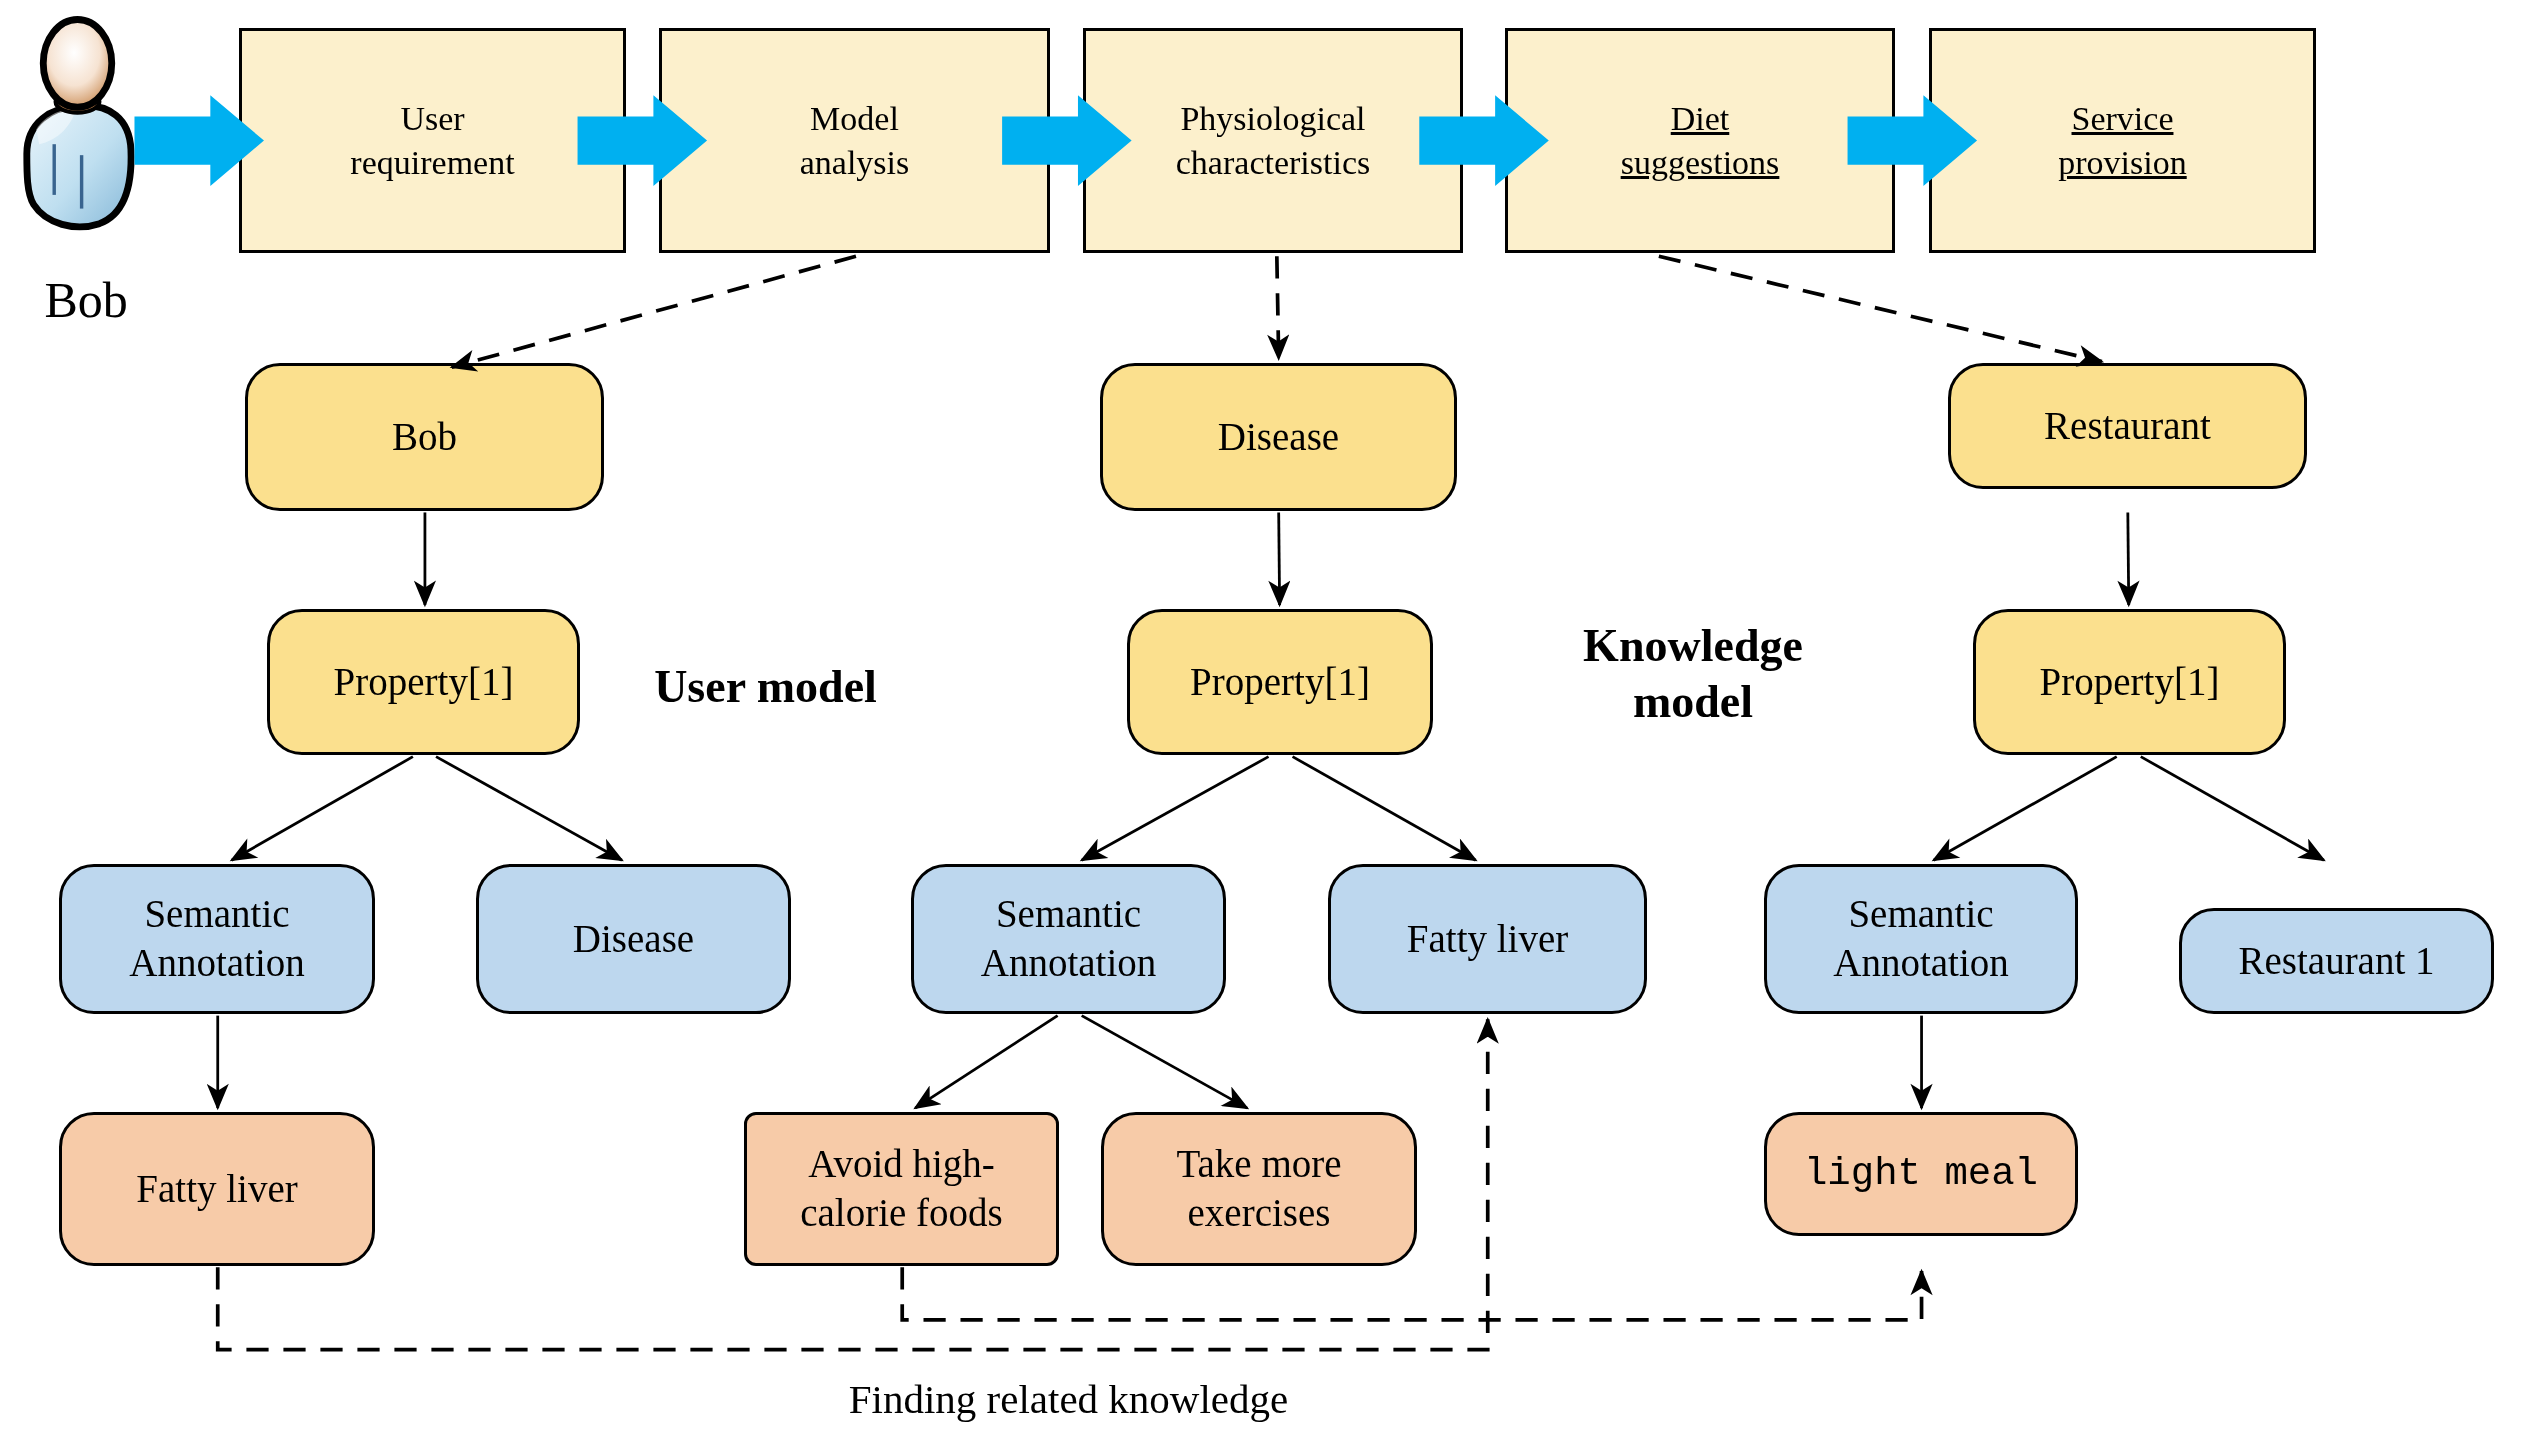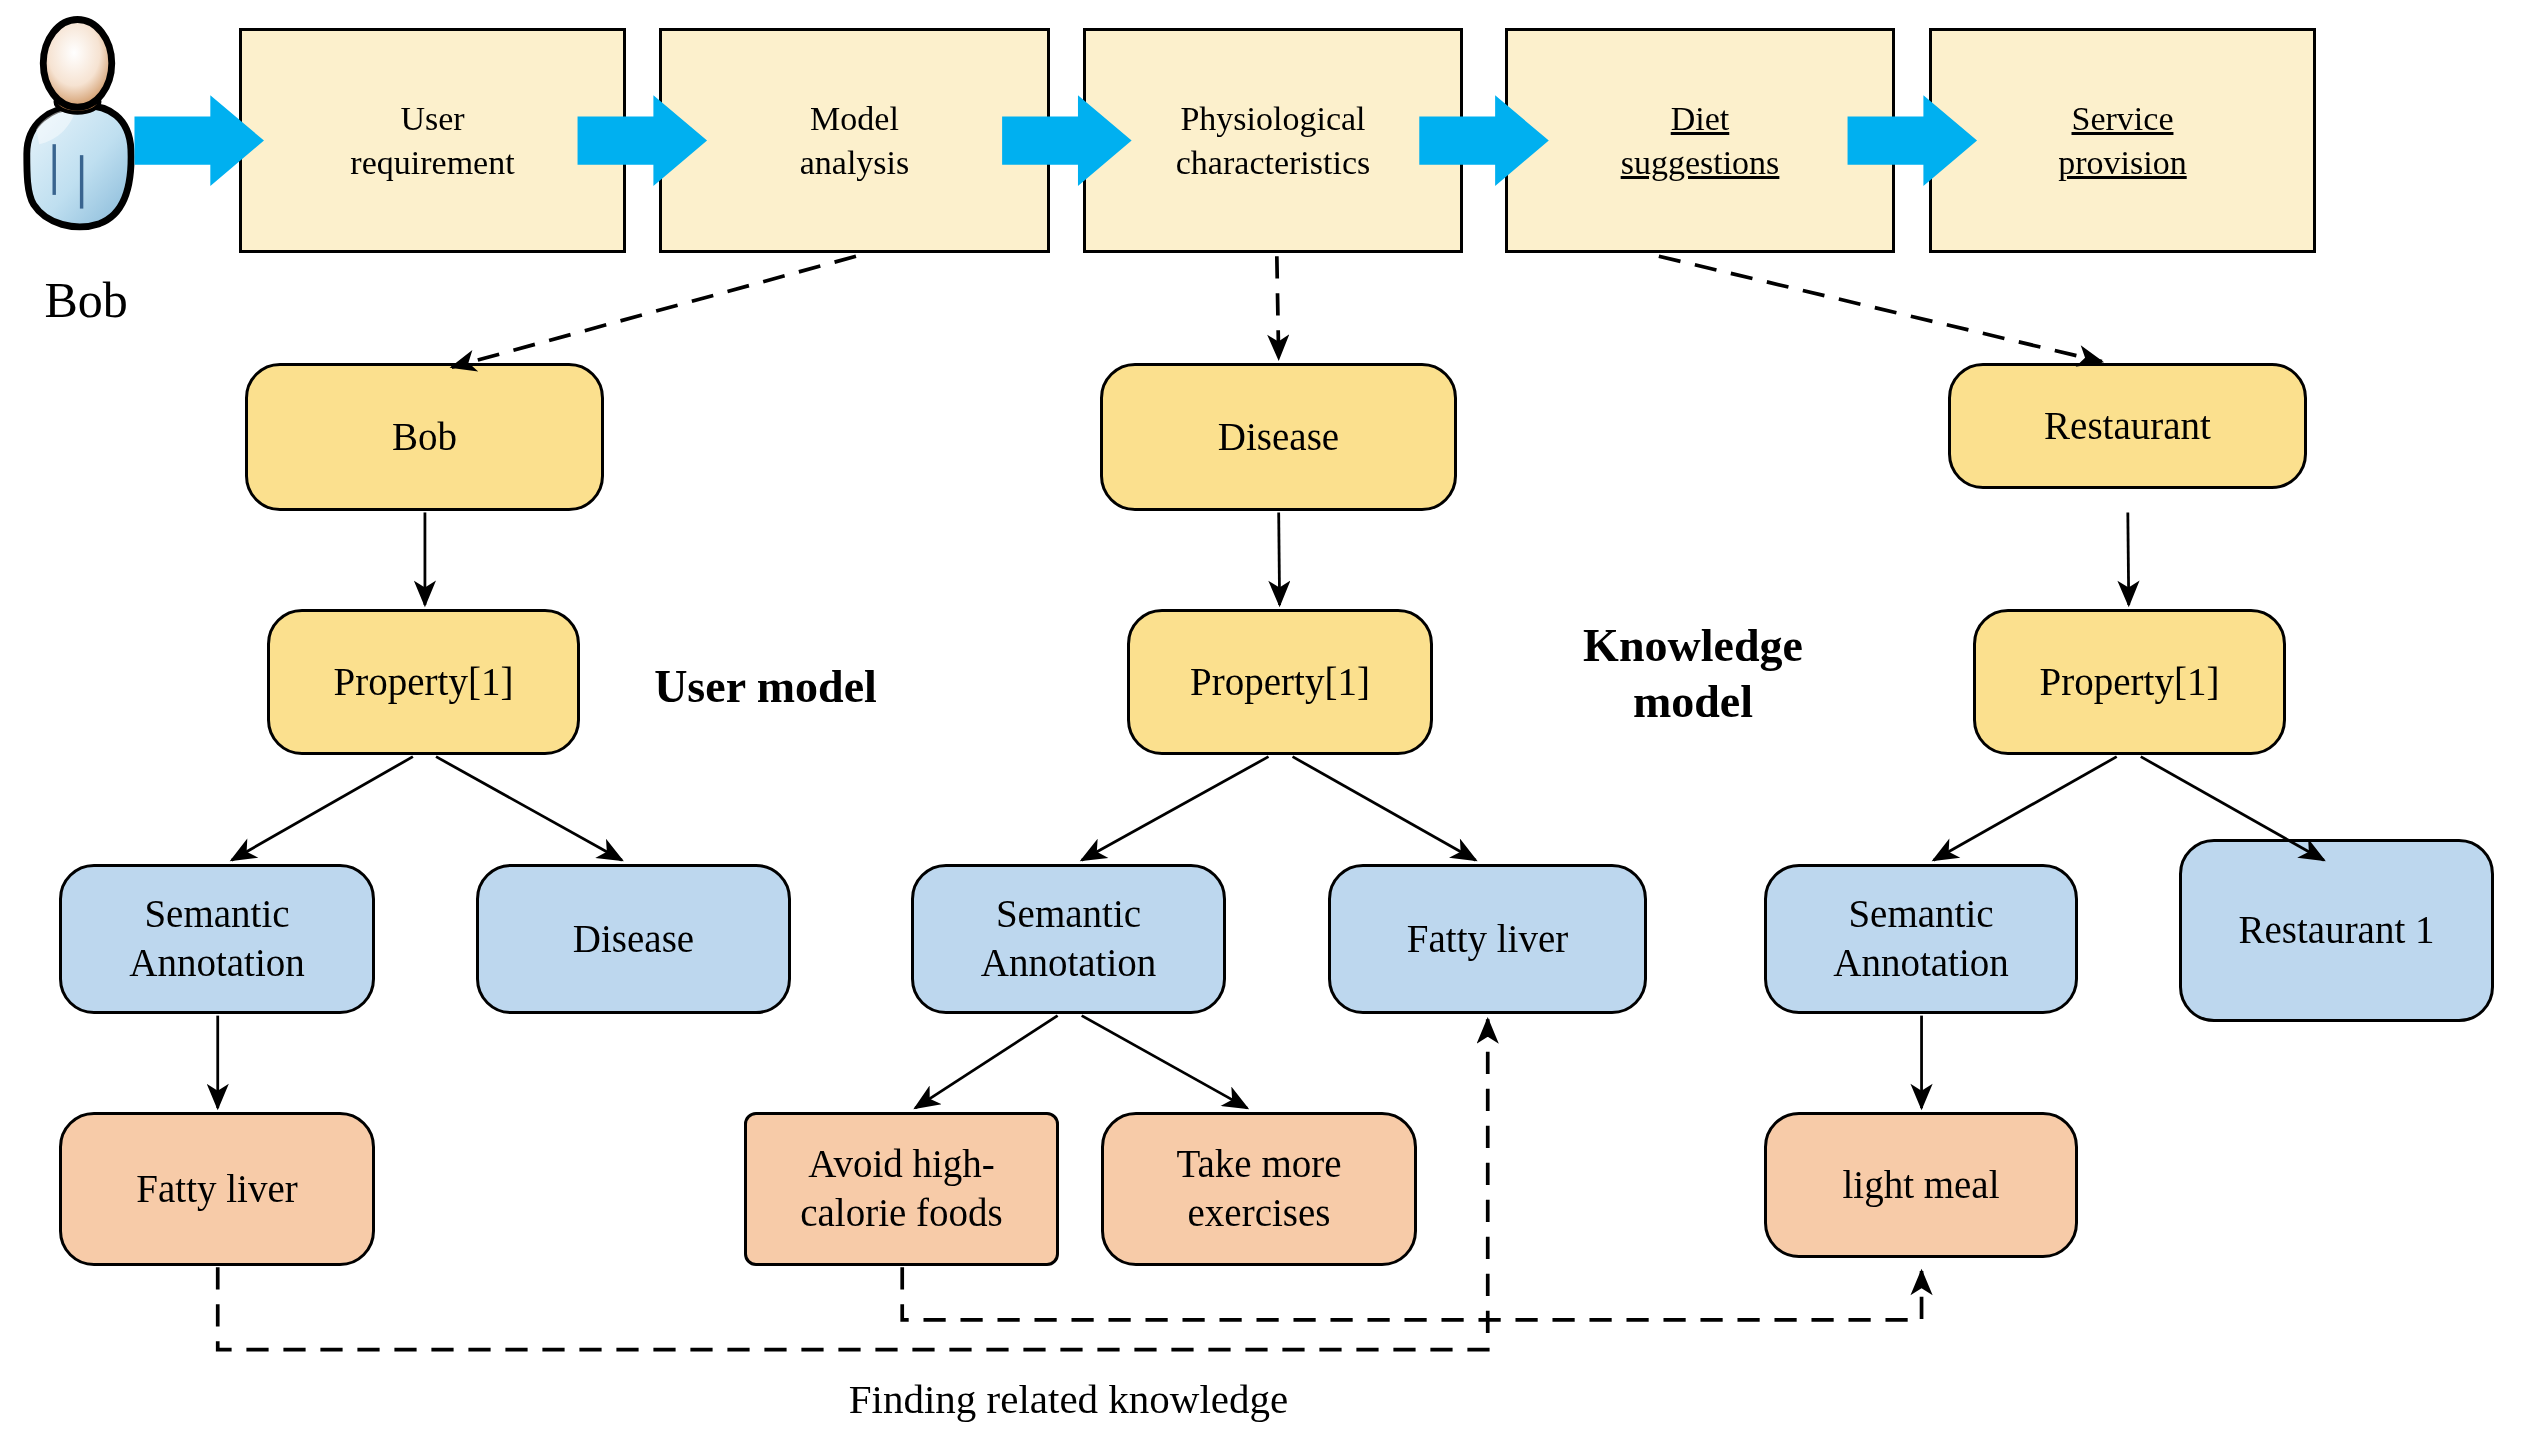--- a/index.html
+++ b/index.html
@@ -126,24 +126,24 @@
   <div class="node yellow" style="left:1948px;top:363px;width:359px;height:126px;">
     <span class="lbl">Restaurant</span>
   </div>
   <div class="node yellow" style="left:1973px;top:609px;width:313px;height:146px;">
     <span class="lbl">Property[1]</span>
   </div>
   <div class="node blue" style="left:1764px;top:864px;width:314px;height:150px;">
     <span class="lbl">Semantic
 Annotation</span>
   </div>
-  <div class="node blue" style="left:2179px;top:839px;width:315px;height:183px;">
+  <div class="node blue" style="left:2179px;top:908px;width:315px;height:106px;">
     <span class="lbl">Restaurant 1</span>
   </div>
-  <div class="node orange" style="left:1764px;top:1112px;width:314px;height:146px;">
+  <div class="node orange" style="left:1764px;top:1112px;width:314px;height:124px;font-family:Liberation Mono, monospace;">
     <span class="lbl">light meal</span>
   </div>
 
   <div class="section-label" style="left:1517px;top:618px;width:352px;">Knowledge
 model</div>
   <div class="section-label" style="left:606px;top:659px;width:319px;">User model</div>
 
   <div class="caption" style="left:791px;top:1375px;width:555px;">Finding related knowledge</div>
 
   <svg class="overlay" width="2525" height="1455" viewBox="0 0 2729 1573">

